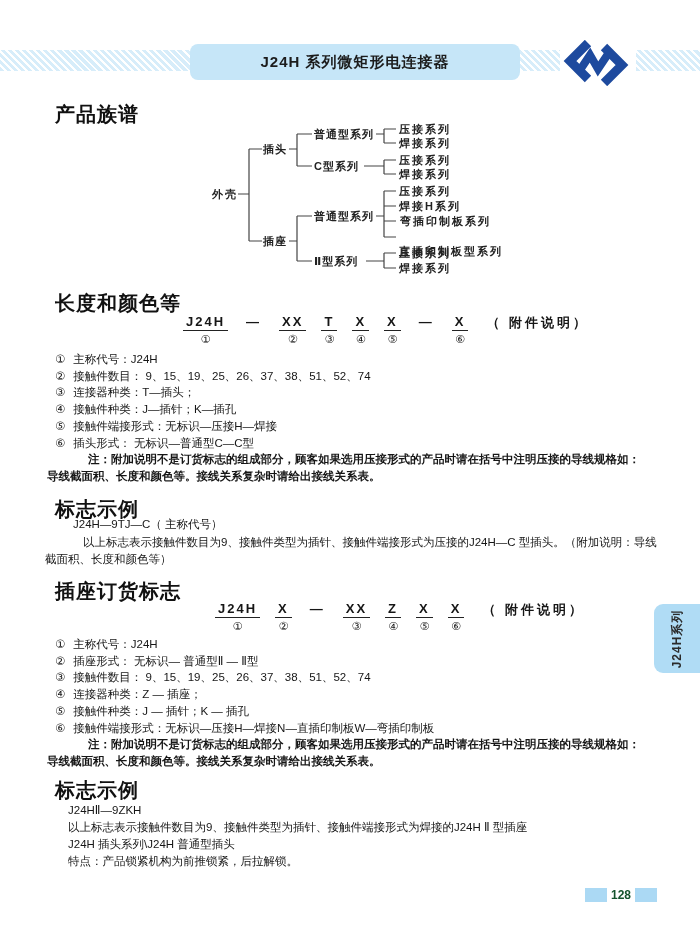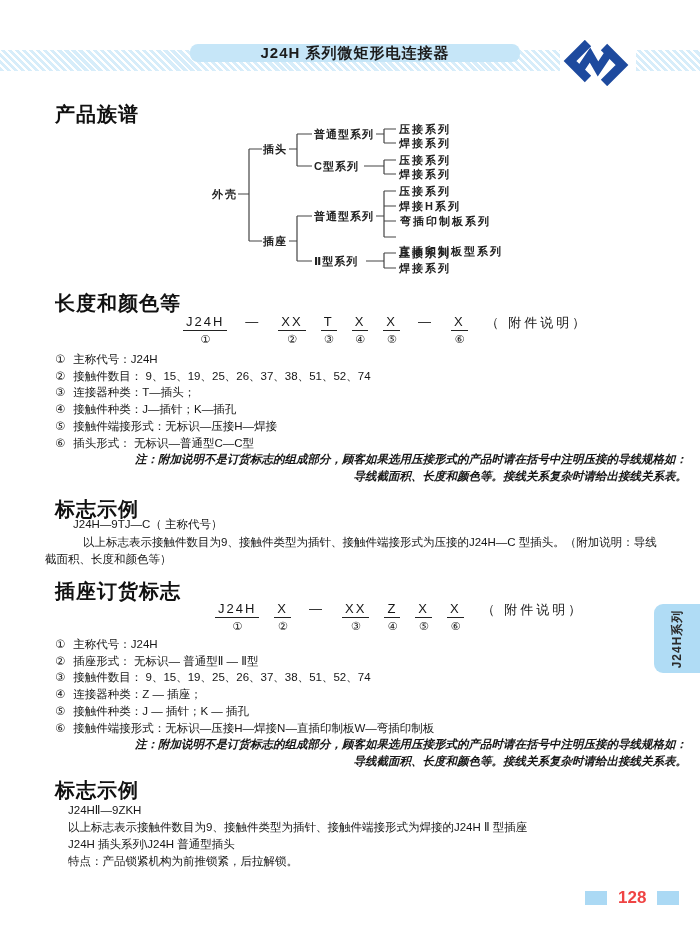--- a/index.html
+++ b/index.html
@@ -8,61 +8,61 @@
     font-family:"Liberation Sans","DejaVu Sans",sans-serif;
     color:#1a1a1a;overflow:hidden;
   }
   .abs{position:absolute;}
   
   .hatch{
     background:repeating-linear-gradient(45deg,#d7edfa 0 3px,#ffffff 3px 5px);
     height:21px;top:50px;
   }
   .title-box{
-    left:190px;top:44px;width:330px;height:18px;
+    left:190px;top:44px;width:330px;height:36px;
     background:#c6e6f8;border-radius:8px;
     display:flex;align-items:center;justify-content:center;
     font-size:15px;font-weight:bold;letter-spacing:1px;color:#1c1c1c;
   }
   
   .heading{font-size:20px;font-weight:bold;color:#111;letter-spacing:1px;white-space:nowrap;}
   .body-line{font-size:11.5px;color:#161616;white-space:nowrap;}
   
   .tree-label{position:absolute;font-size:11px;font-weight:bold;letter-spacing:2px;white-space:nowrap;color:#222;}
   .tree-label.mid{letter-spacing:1px;}
   
   .code-row{display:flex;align-items:flex-start;column-gap:15px;}
   .seg{text-align:center;}
   .seg .t{
-    display:block;font-size:13px;font-weight:normal;letter-spacing:2px;
+    display:block;font-size:13px;font-weight:bold;letter-spacing:2px;
     padding:0 3px 1px 3px;color:#161616;white-space:nowrap;
   }
   .seg.u .t{border-bottom:1.5px solid #222;}
   .seg .n{display:block;font-size:11px;margin-top:2px;color:#161616;}
   .seg.suffix .t{letter-spacing:3px;}
   
   .list{width:640px;}
   .list-row{display:flex;column-gap:8px;line-height:16.7px;padding-left:8px;}
   .list-row .num{flex:0 0 auto;}
-  .note{font-weight:bold;font-style:italic;line-height:16.8px;text-align:right;}
+  .note{font-weight:bold;line-height:16.8px;}
   .note.first{padding-left:41px;}
   
   .side-tab{
     right:0;top:604px;width:46px;height:69px;background:#b0dcf5;
     border-radius:9px 0 0 9px;
   }
   .side-tab span{
     position:absolute;left:50%;top:50%;
     transform:translate(-50%,-50%) rotate(-90deg);
     white-space:nowrap;font-size:12px;font-weight:bold;letter-spacing:1px;color:#2a2a2a;
   }
   
   .footer{left:585px;top:888px;display:flex;align-items:center;}
   .footer .blk{width:22px;height:14px;background:#abd9f4;}
-  .footer .pg{font-size:17px;font-weight:bold;margin:0 11px;color:#ef4444;}
+  .footer .pg{font-size:12px;font-weight:bold;margin:0 4px;color:#14532d;}
   svg.lines{position:absolute;left:0;top:0;}
 </style>
 </head>
 <body>
 
 <div class="page">
 
   <div class="abs hatch" style="left:0;width:560px;"></div>
   <div class="abs hatch" style="left:636px;width:64px;"></div>
   <div class="abs title-box">

